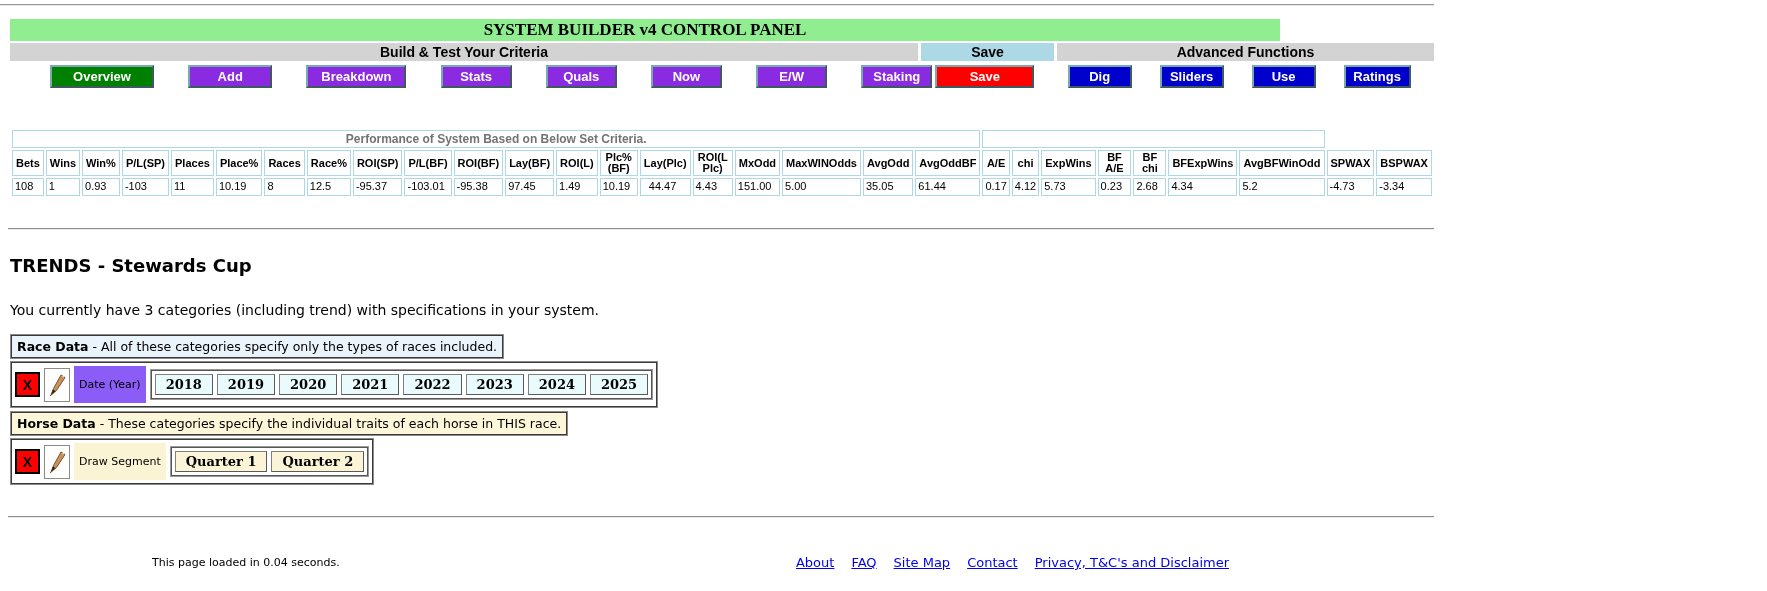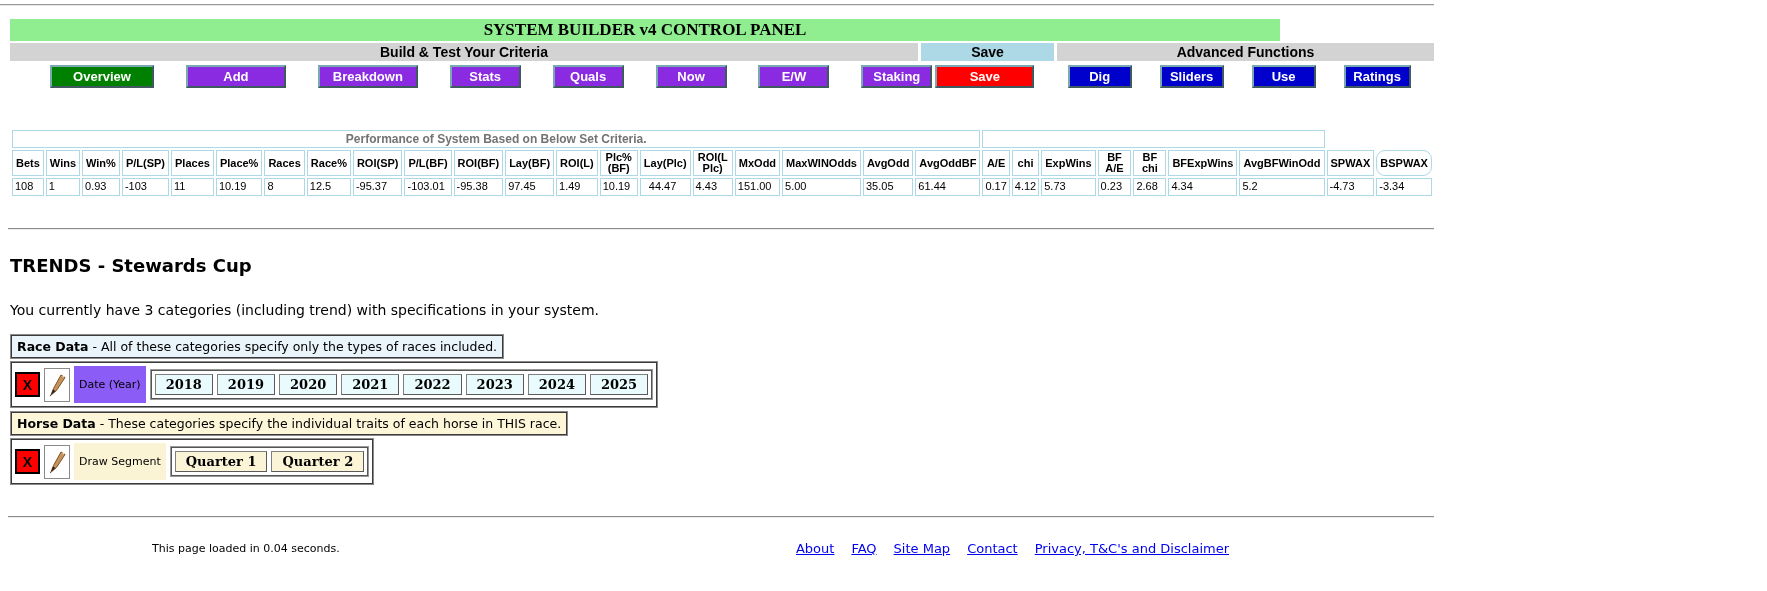--- a/index.html
+++ b/index.html
@@ -54,21 +54,21 @@
     color:#000;font-weight:bold;font-size:14px;line-height:20px;text-align:center;padding:0;cursor:pointer;}
   .pencil-btn{width:26px;height:34px;box-sizing:border-box;background:#fff;border:1px solid #8a8a8a;
     display:flex;align-items:center;justify-content:center;padding:0;cursor:pointer;}
   .cat-label{font-size:11px;padding:12px 5px;align-self:stretch;display:flex;align-items:center;}
   .options-box{border:1px solid #555;outline:1px solid #999;padding:3px;display:flex;gap:4px;margin:1px;}
   .opt-btn{border:1px solid #808080;border-bottom-color:#5a5a5a;border-right-color:#5a5a5a;
     font-family:"DejaVu Serif",serif;font-weight:bold;font-size:13px;padding:2px 10px;
     color:#000;cursor:pointer;white-space:nowrap;}
 
   
-  .footer{margin-top:23px;display:flex;align-items:center;width:1424px;}
+  .footer{margin-top:37px;display:flex;align-items:center;width:1424px;}
   .loaded{margin-left:142px;font-size:11px;}
   .links{margin-left:auto;margin-right:205px;display:flex;gap:17px;font-size:13px;white-space:nowrap;}
   .links a{text-decoration:underline;cursor:pointer;}
 </style>
 </head>
 <body>
 
 <div class="top-rule"></div>
 
 <div class="main">
@@ -77,21 +77,21 @@
 
   <div class="section-bar">
     <div class="sec sec-build" style="background: rgb(211, 211, 211);">Build &amp; Test Your Criteria</div>
     <div class="sec sec-save" style="background: rgb(173, 216, 230);">Save</div>
     <div class="sec sec-adv" style="background: rgb(211, 211, 211);">Advanced Functions</div>
   </div>
 
   <div class="button-bar">
     <div class="grp grp-build">
         <button class="hbtn" style="width: 104px; background: rgb(0, 128, 0);">Overview</button>
-        <button class="hbtn" style="width: 100px; background: rgb(138, 43, 226);">Add</button>
+        <button class="hbtn" style="width: 84px; background: rgb(138, 43, 226);">Add</button>
         <button class="hbtn" style="width: 100px; background: rgb(138, 43, 226);">Breakdown</button>
         <button class="hbtn" style="width: 71px; background: rgb(138, 43, 226);">Stats</button>
         <button class="hbtn" style="width: 71px; background: rgb(138, 43, 226);">Quals</button>
         <button class="hbtn" style="width: 71px; background: rgb(138, 43, 226);">Now</button>
         <button class="hbtn" style="width: 71px; background: rgb(138, 43, 226);">E/W</button>
         <button class="hbtn" style="width: 71px; background: rgb(138, 43, 226);">Staking</button>
       </div>
     <div class="grp grp-save">
         <button class="hbtn" style="width: 99px; background: rgb(255, 0, 0);">Save</button>
       </div>
@@ -132,21 +132,21 @@
           <th style="border-color: rgb(173, 216, 230);">AvgOdd</th>
           <th style="border-color: rgb(173, 216, 230);">AvgOddBF</th>
           <th style="border-color: rgb(173, 216, 230);">A/E</th>
           <th style="border-color: rgb(173, 216, 230);">chi</th>
           <th style="border-color: rgb(173, 216, 230);">ExpWins</th>
           <th class="wrap" style="border-color: rgb(173, 216, 230);">BF A/E</th>
           <th class="wrap" style="border-color: rgb(173, 216, 230);">BF chi</th>
           <th style="border-color: rgb(173, 216, 230);">BFExpWins</th>
           <th style="border-color: rgb(173, 216, 230);">AvgBFWinOdd</th>
           <th style="border-color: rgb(173, 216, 230);">SPWAX</th>
-          <th style="border-color: rgb(173, 216, 230); border-radius: 9px;">BSPWAX</th>
+          <th style="border-color: rgb(173, 216, 230);">BSPWAX</th>
         </tr>
         <tr>
           <td class="val" style="border-color: rgb(173, 216, 230);">108</td>
           <td class="val" style="border-color: rgb(173, 216, 230);">1</td>
           <td class="val" style="border-color: rgb(173, 216, 230);">0.93</td>
           <td class="val" style="border-color: rgb(173, 216, 230);">-103</td>
           <td class="val" style="border-color: rgb(173, 216, 230);">11</td>
           <td class="val" style="border-color: rgb(173, 216, 230);">10.19</td>
           <td class="val" style="border-color: rgb(173, 216, 230);">8</td>
           <td class="val" style="border-color: rgb(173, 216, 230);">12.5</td>

